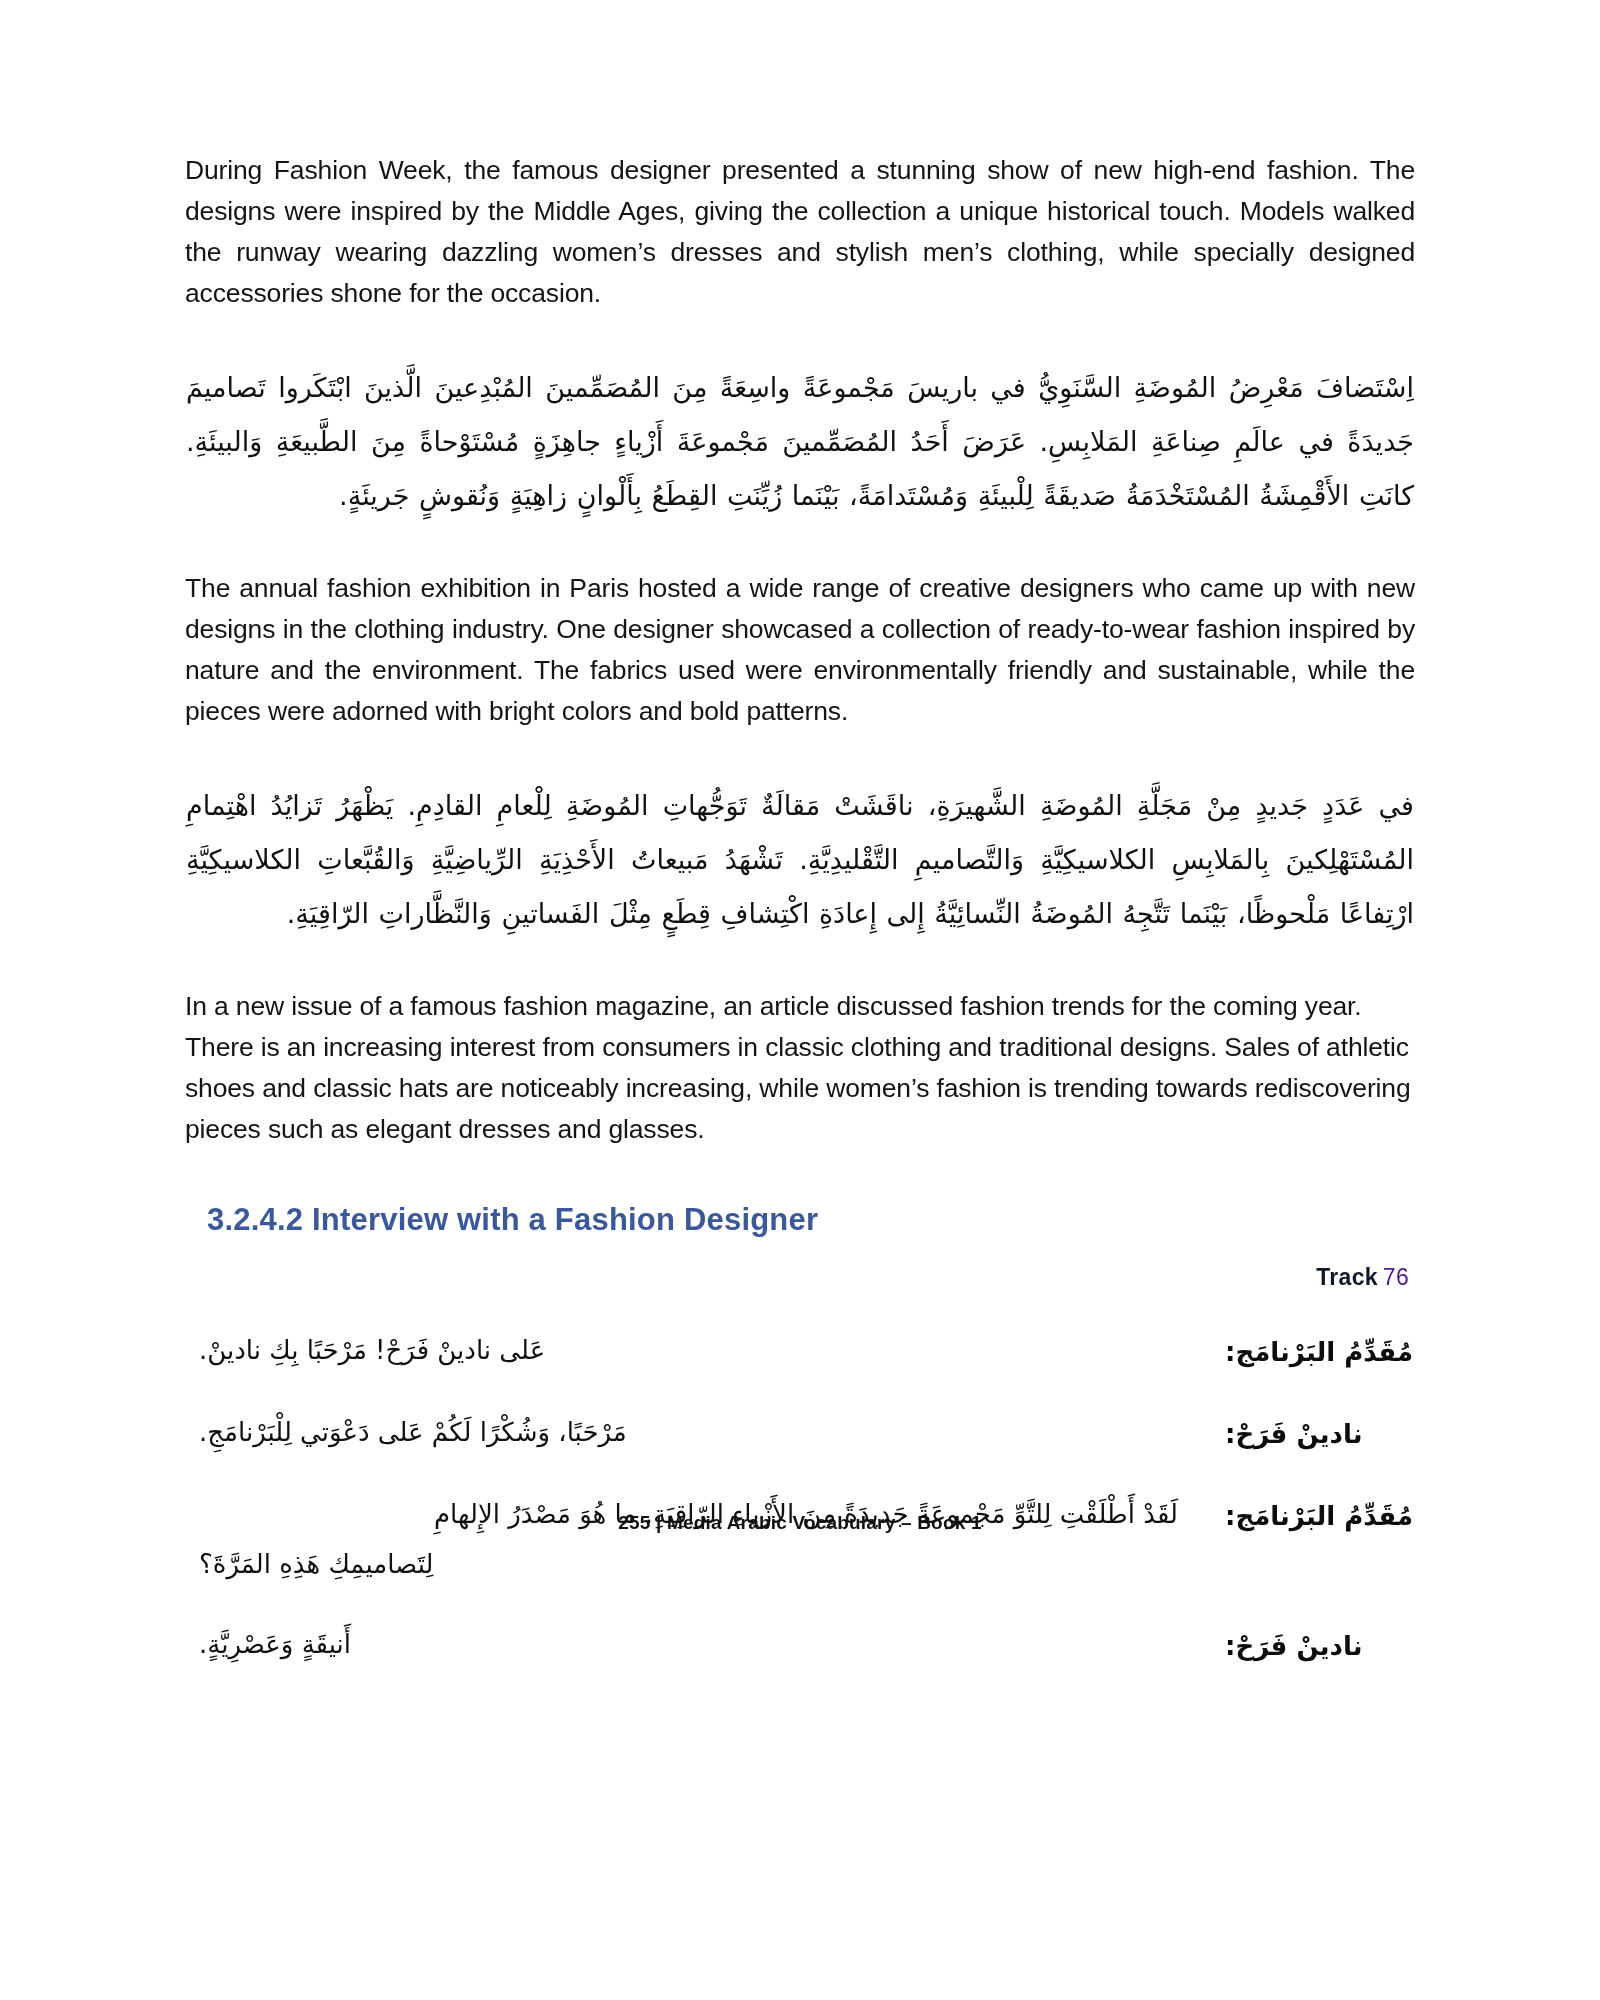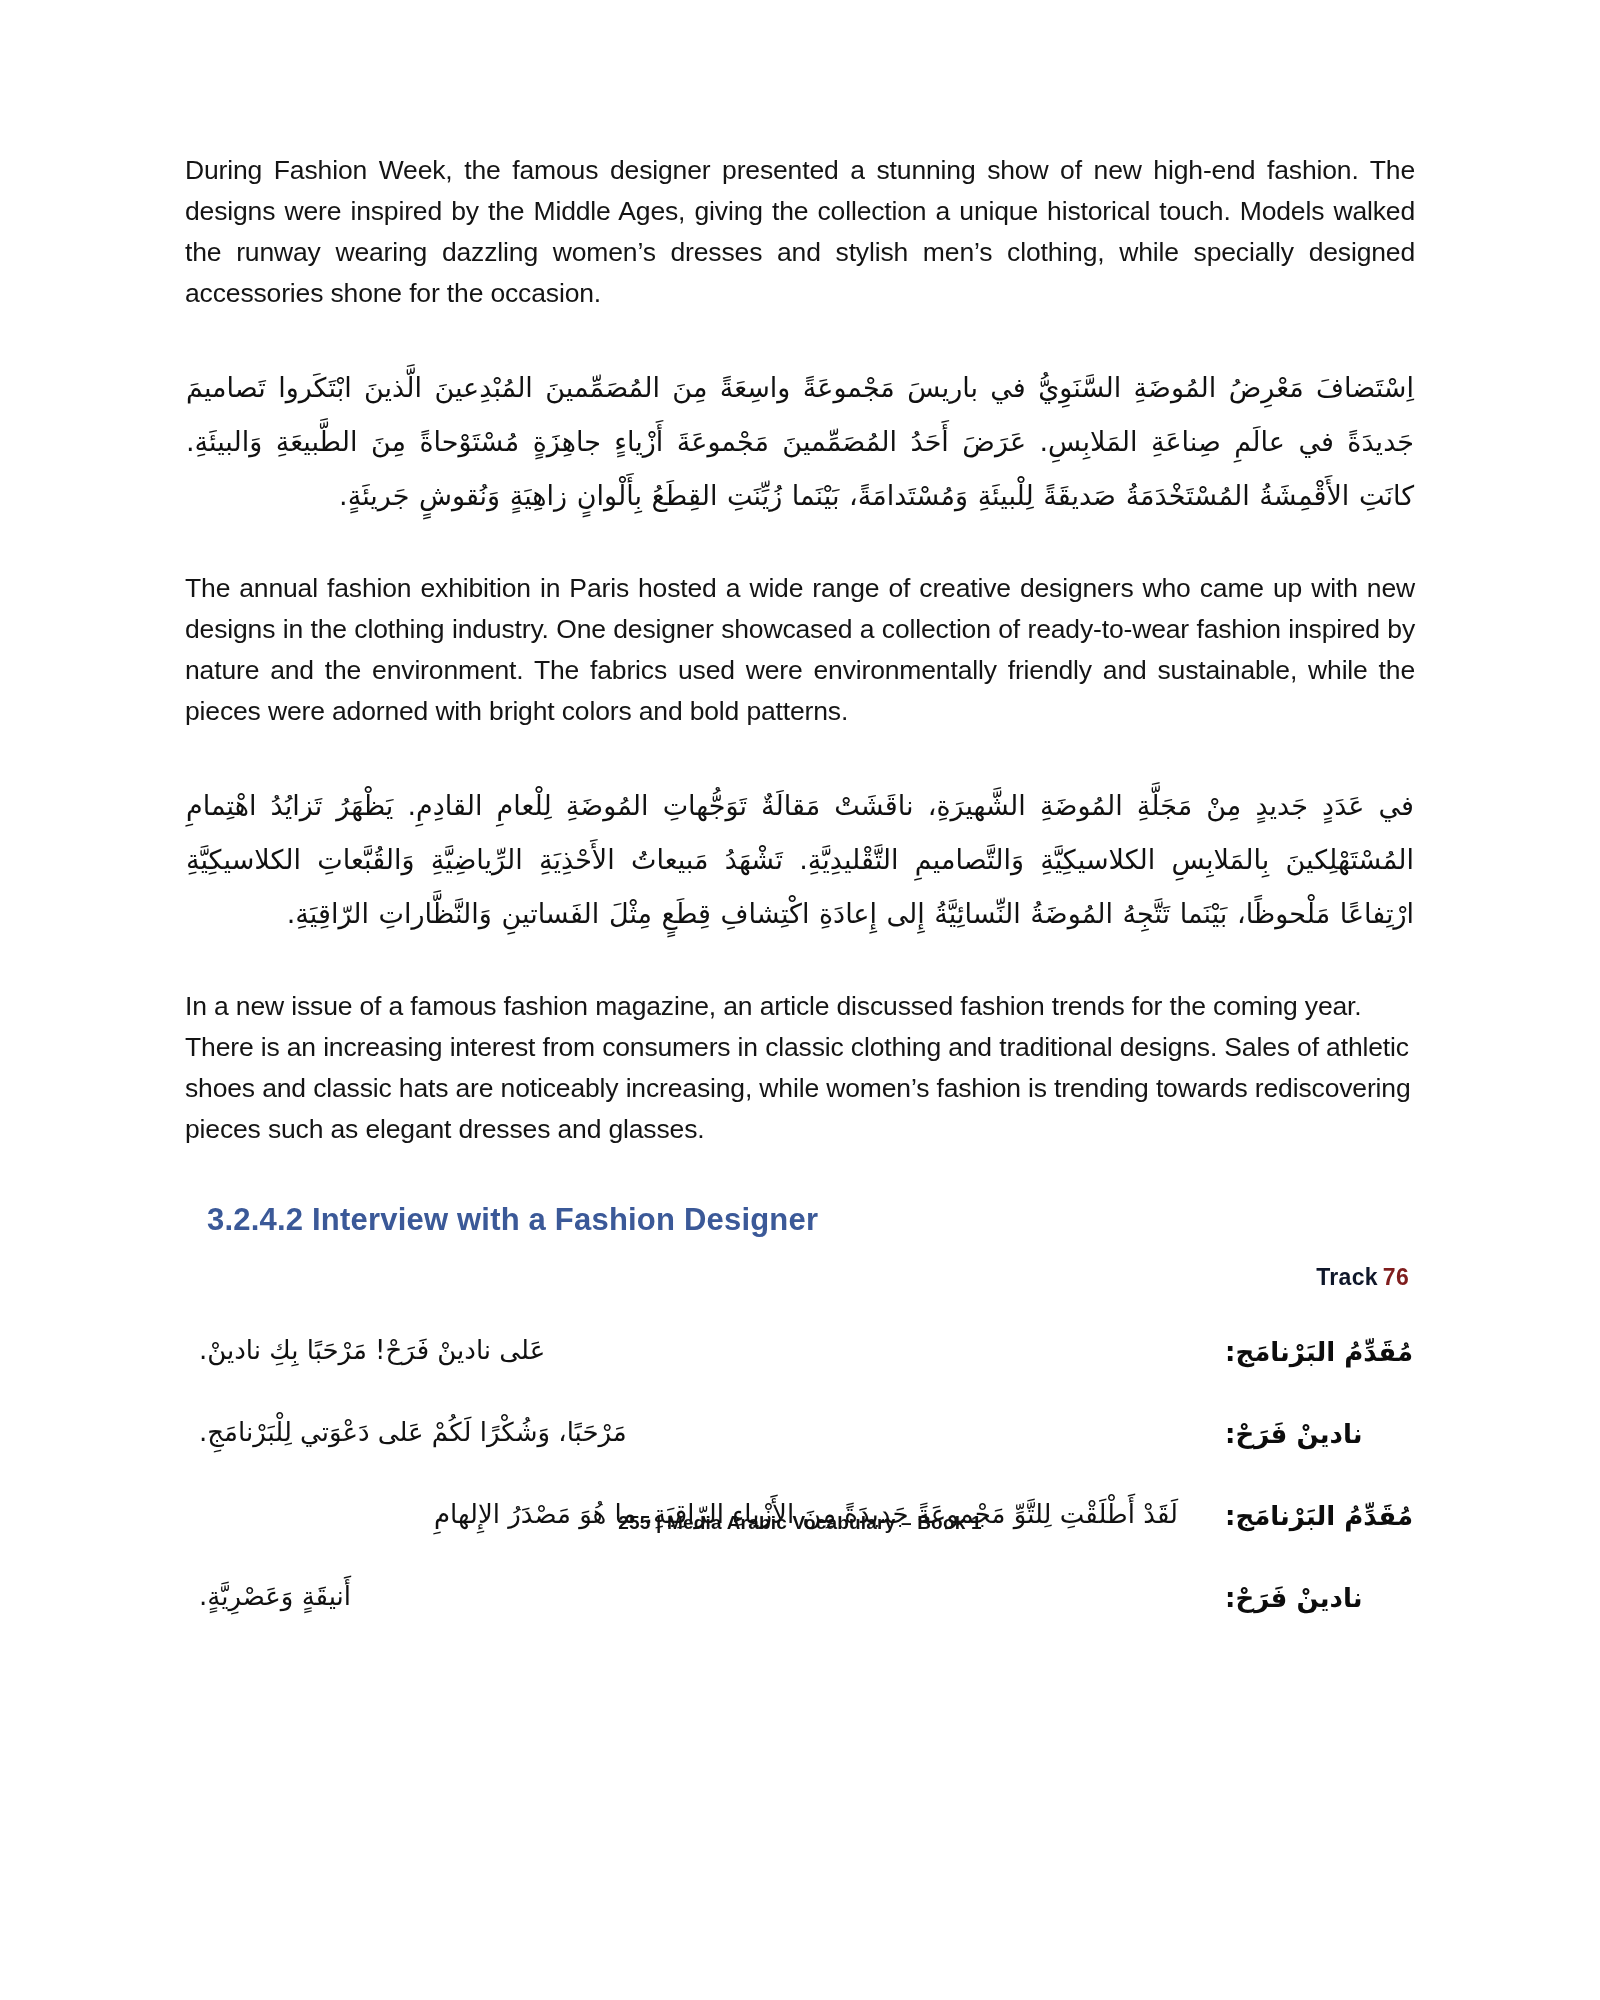--- a/index.html
+++ b/index.html
@@ -71,21 +71,21 @@
   .track-line {
     text-align: right;
     margin-top: 26px;
     padding-right: 6px;
     font-family: "Liberation Sans", sans-serif;
     font-size: 23px;
     font-weight: bold;
     letter-spacing: 0.3px;
   }
   .track-word { color: #0f172a; font-weight: bold; }
-  .track-num  { color: #7f1d1d; font-weight: bold; margin-left: 5px; }
+  .track-num  { color: #4c1d95; font-weight: normal; margin-left: 5px; }
 
   
   .dialogue {
     direction: rtl;
     margin-top: 34px;
   }
   .dlg-row {
     display: flex;
     flex-direction: row;
     align-items: flex-start;
@@ -175,20 +175,21 @@
       <div class="dlg-speaker">نادينْ فَرَحْ:</div>
       <div class="dlg-text">
         <span class="tail">مَرْحَبًا، وَشُكْرًا لَكُمْ عَلى دَعْوَتي لِلْبَرْنامَجِ.</span>
       </div>
     </div>
 
     <div class="dlg-row">
       <div class="dlg-speaker">مُقَدِّمُ البَرْنامَج:</div>
       <div class="dlg-text">
         <span>لَقَدْ أَطْلَقْتِ لِلتَّوِّ مَجْموعَةً جَديدَةً مِنَ الأَزْياءِ الرّاقِيَةِ. ما هُوَ مَصْدَرُ الإِلهامِ</span>
+        <span class="tail">لِتَصاميمِكِ هَذِهِ المَرَّةَ؟</span>
       </div>
     </div>
 
     <div class="dlg-row">
       <div class="dlg-speaker">نادينْ فَرَحْ:</div>
       <div class="dlg-text">
         <span class="tail">أَنيقَةٍ وَعَصْرِيَّةٍ.</span>
       </div>
     </div>
 

